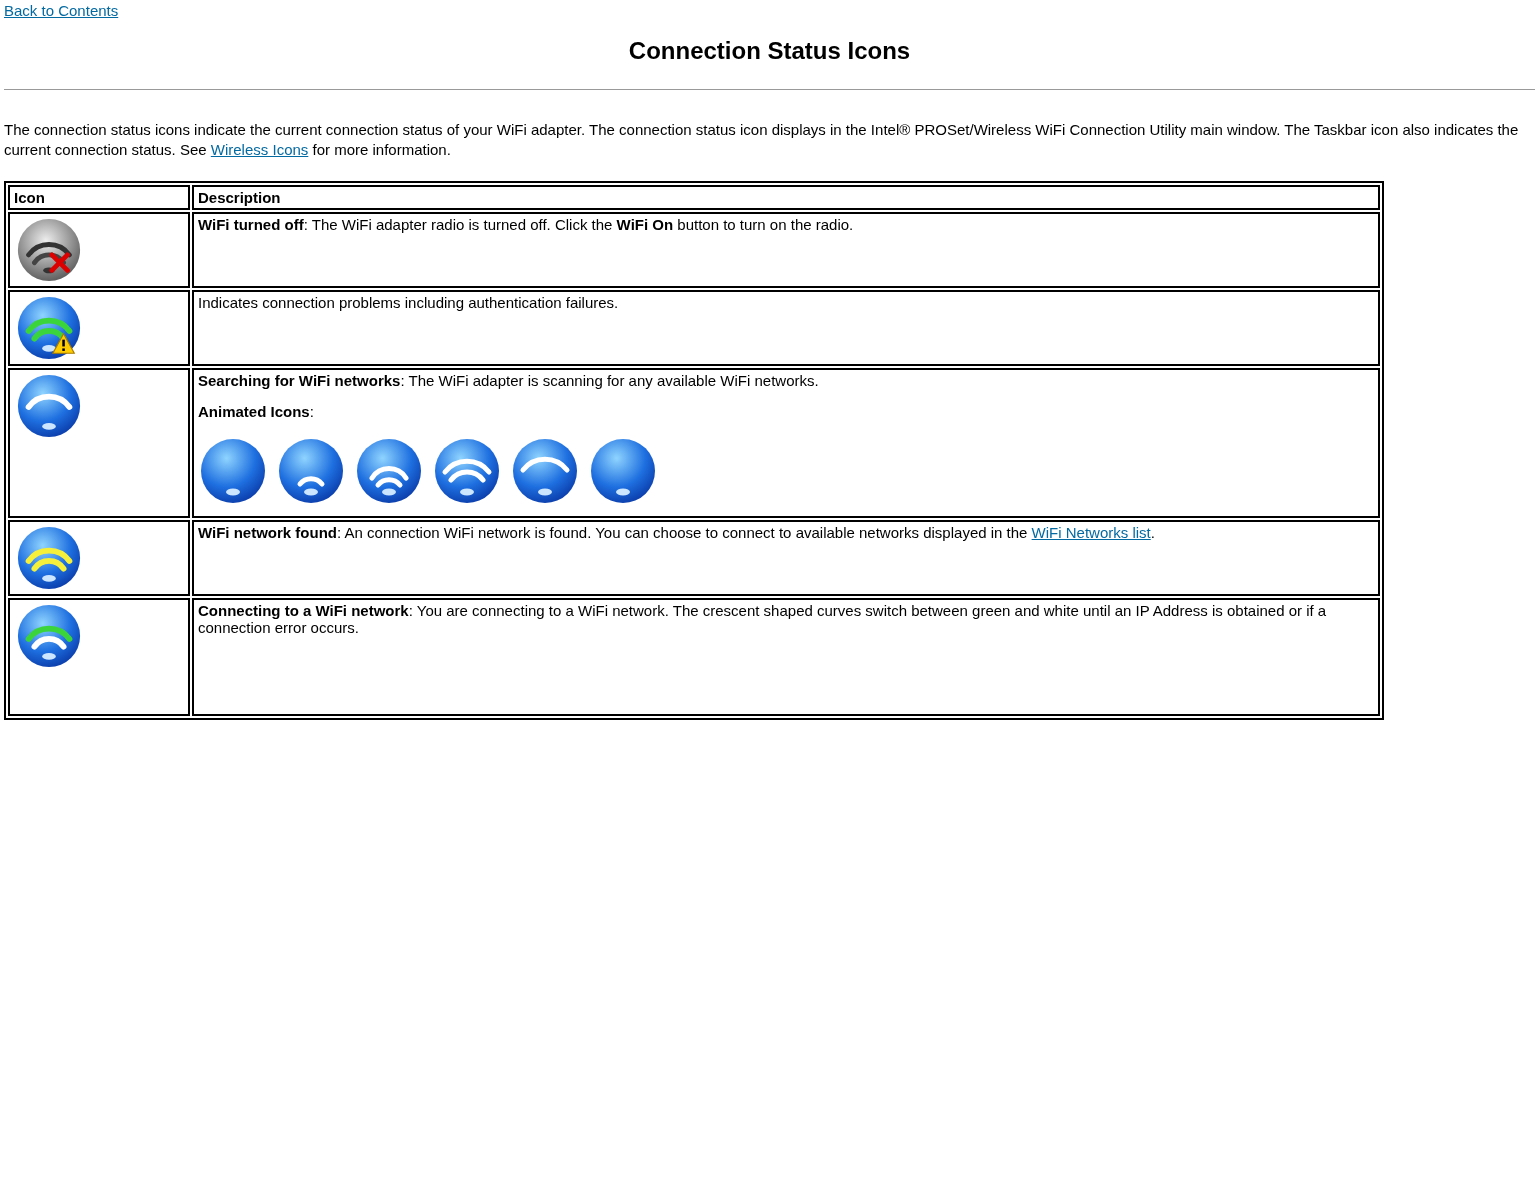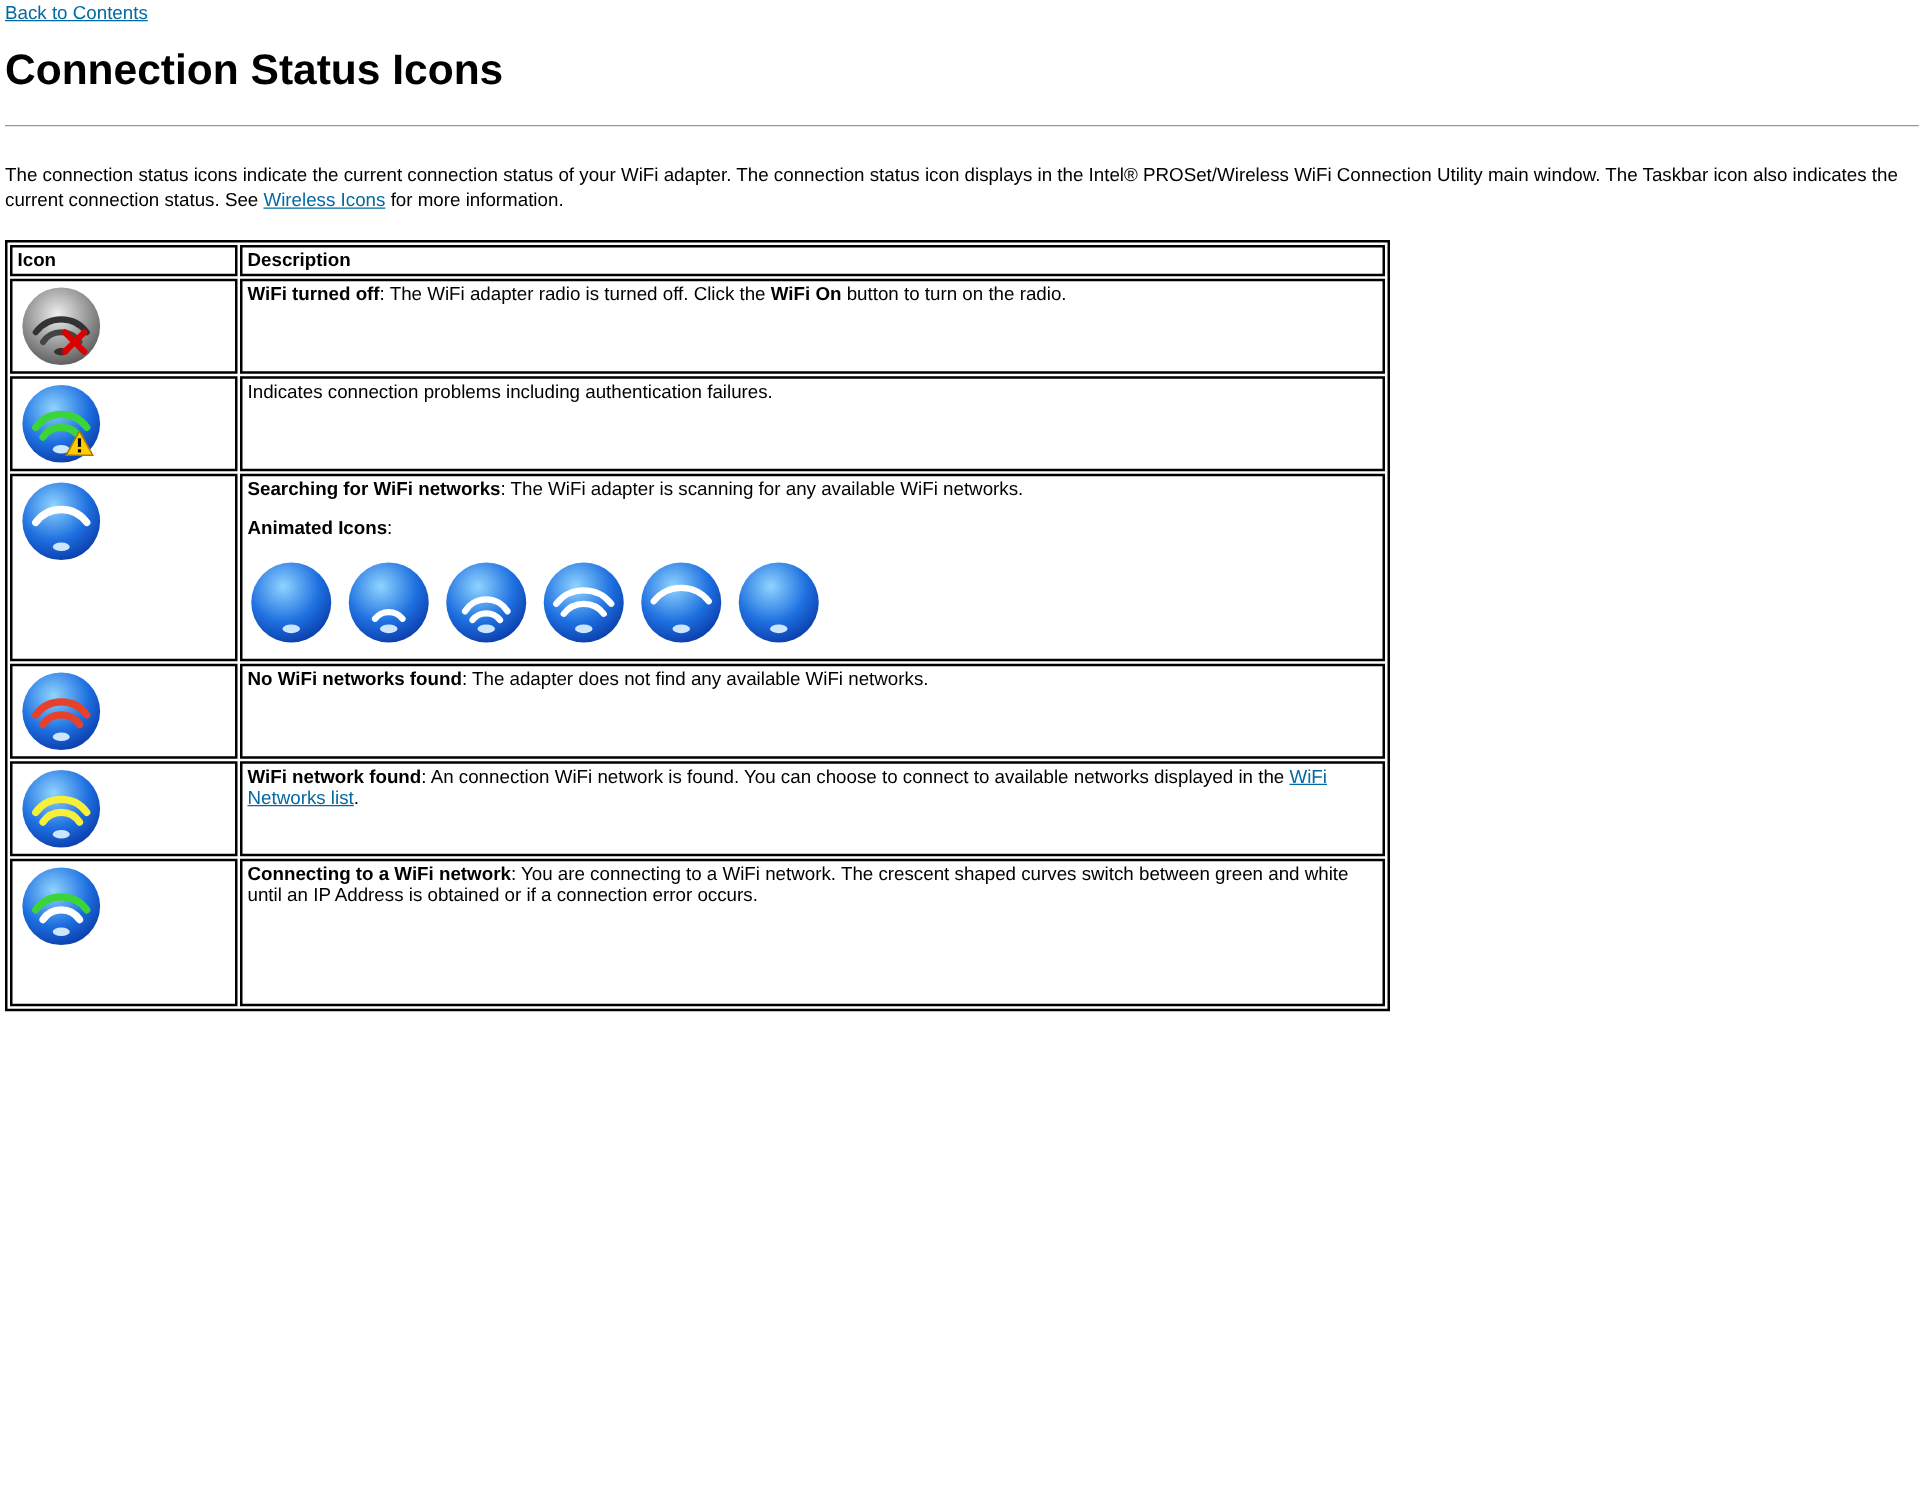--- a/index.html
+++ b/index.html
@@ -5,30 +5,31 @@
   body {
     font-family: Verdana, Geneva, sans-serif;
     font-size: 15px;
     margin: 0;
     padding: 2px 4px;
     color: #000;
     background: #fff;
   }
   a { color: #0369a1; text-decoration: underline; }
   h1 {
-    font-size: 34px;
+    font-size: 24px;
     font-weight: bold;
     margin: 18px 0 22px 0;
+    text-align: center;
   }
   hr { border: none; border-top: 1px solid #999; margin: 24px 0 30px 0; }
   p { margin: 0 0 20px 0; line-height: 1.35; }
   table.icons {
     border-collapse: separate;
     border-spacing: 2px;
-    width: 1108px;
+    width: 1380px;
     border: 2px solid #000;
   }
   table.icons th, table.icons td {
     border: 2px solid #000;
     padding: 2px 4px;
     text-align: left;
     vertical-align: top;
     font-size: 15px;
   }
   table.icons th { font-weight: bold; }
@@ -168,35 +169,20 @@
         </svg>
 
         <svg class="sphere" viewBox="0 0 70 70">
           <circle cx="35" cy="35" r="32" fill="url(#blueg)"></circle>
           <ellipse cx="35" cy="56" rx="7" ry="3.5" fill="#cde6ff"></ellipse>
         </svg>
       </div>
     </td>
   </tr>
 
-  <tr>
-    <td class="icon-cell">
-      <div class="icon-wrap">
-        <svg viewBox="0 0 70 70" width="70" height="68">
-          <circle cx="35" cy="35" r="32" fill="url(#blueg)"></circle>
-          <path d="M14 38 A26 26 0 0 1 56 38" stroke="#e7412b" stroke-width="6" fill="none" stroke-linecap="round"></path>
-          <path d="M20 46 A18 18 0 0 1 50 46" stroke="#e7412b" stroke-width="6" fill="none" stroke-linecap="round"></path>
-          <ellipse cx="35" cy="56" rx="7" ry="3.5" fill="#cde6ff"></ellipse>
-        </svg>
-      </div>
-    </td>
-    <td class="desc-cell">
-      <span class="bold">No WiFi networks found</span><span>: The adapter does not find any available WiFi networks.</span>
-    </td>
-  </tr>
 
   <tr>
     <td class="icon-cell">
       <div class="icon-wrap">
         <svg viewBox="0 0 70 70" width="70" height="68">
           <circle cx="35" cy="35" r="32" fill="url(#blueg)"></circle>
           <path d="M14 38 A26 26 0 0 1 56 38" stroke="#f6f03a" stroke-width="6" fill="none" stroke-linecap="round"></path>
           <path d="M20 46 A18 18 0 0 1 50 46" stroke="#f6f03a" stroke-width="6" fill="none" stroke-linecap="round"></path>
           <ellipse cx="35" cy="56" rx="7" ry="3.5" fill="#cde6ff"></ellipse>
         </svg>

